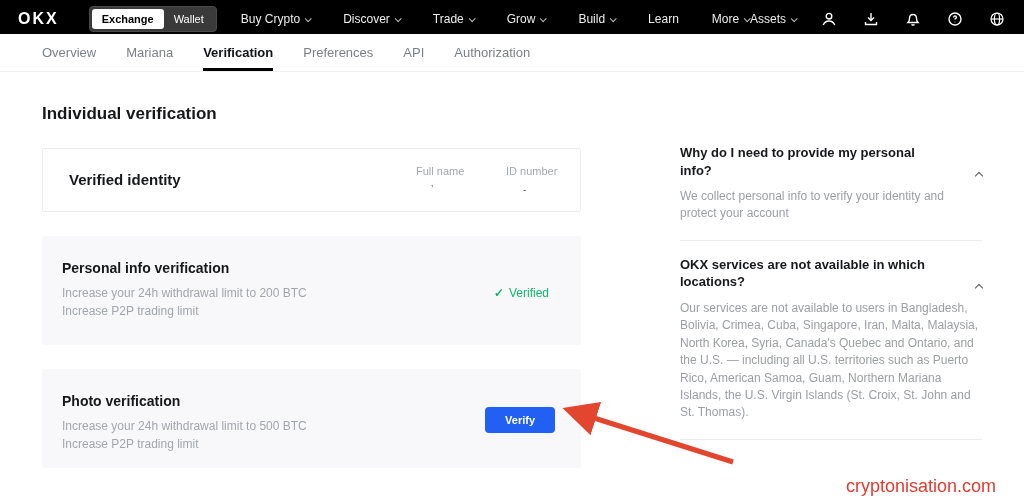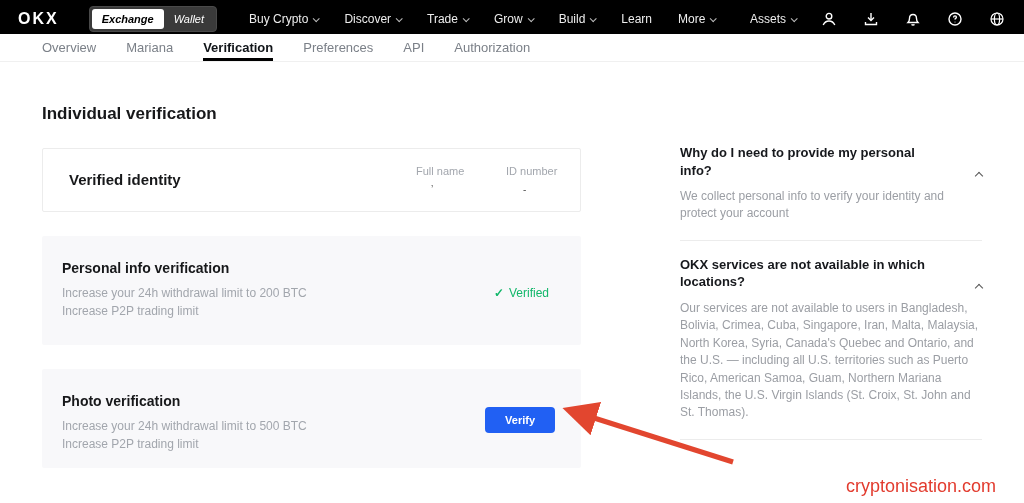--- a/index.html
+++ b/index.html
@@ -5,33 +5,33 @@
   * { margin:0; padding:0; box-sizing:border-box; }
   html,body { width:1024px; height:503px; }
   body { font-family:"Liberation Sans", sans-serif; background:#fff; position:relative; overflow:hidden; }
 
   
   .topnav { position:absolute; top:0; left:0; width:1024px; height:38px; background:#000;
             display:flex; align-items:center; padding:0 18px; }
   .logo { color:#fff; font-weight:900; font-size:16px; letter-spacing:2px; cursor:pointer; }
   .toggle { display:flex; align-items:center; background:#3a3a3a; border:1px solid #4a4a4a;
             border-radius:4px; padding:2px; margin-left:30px; font-size:11px; }
-  .toggle .seg { padding:4px 10px; border-radius:3px; cursor:pointer;font-style:italic; }
+  .toggle .seg { padding:4px 10px; border-radius:3px; cursor:pointer; }
   .toggle .seg.active { background:#fff; color:#000; font-weight:700; }
   .toggle .seg.inactive { color:#fff; }
-  .navitems { display:flex; align-items:center; gap:26px; margin-left:32px; }
+  .navitems { display:flex; align-items:center; gap:33px; margin-left:24px; }
   .navitem { color:#ededed; font-size:12px; display:flex; align-items:center; gap:5px; cursor:pointer; white-space:nowrap; }
   .chev-down { width:5px; height:5px; border-right:1.5px solid #bbb; border-bottom:1.5px solid #bbb;
                transform:rotate(45deg) translateY(-1px); display:inline-block; }
   .topnav-right { margin-left:auto; display:flex; align-items:center; gap:24px; }
   .icon-btn { width:18px; height:18px; display:flex; align-items:center; justify-content:center; cursor:pointer; }
   .icon-btn svg { display:block; }
 
   
-  .tabs { position:absolute; top:34px; left:0; width:1024px; height:28px; background:#fff;
+  .tabs { position:absolute; top:34px; left:0; width:1024px; height:38px; background:#fff;
           border-bottom:1px solid #f0f0f0; display:flex; align-items:stretch; padding-left:42px; gap:30px; }
   .tab { font-size:13px; color:#7b8088; display:flex; align-items:center; cursor:pointer;
          border-bottom:3px solid transparent; padding-top:3px; }
   .tab.active { color:#101418; font-weight:700; border-bottom-color:#000; }
 
   
   .page-title { position:absolute; left:42px; top:104px; font-size:17px; font-weight:700; color:#17181a; }
 
   .card-identity { position:absolute; left:42px; top:148px; width:539px; height:64px;
                    border:1px solid #ececec; border-radius:2px; background:#fff; }

